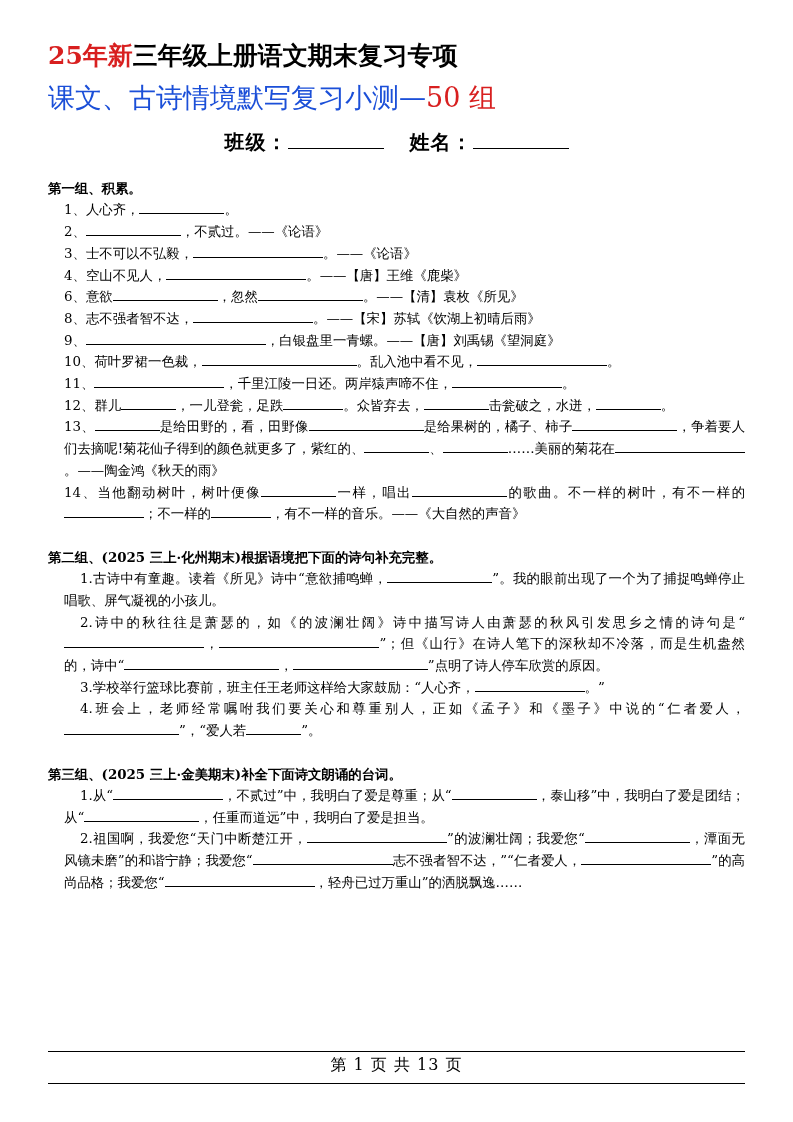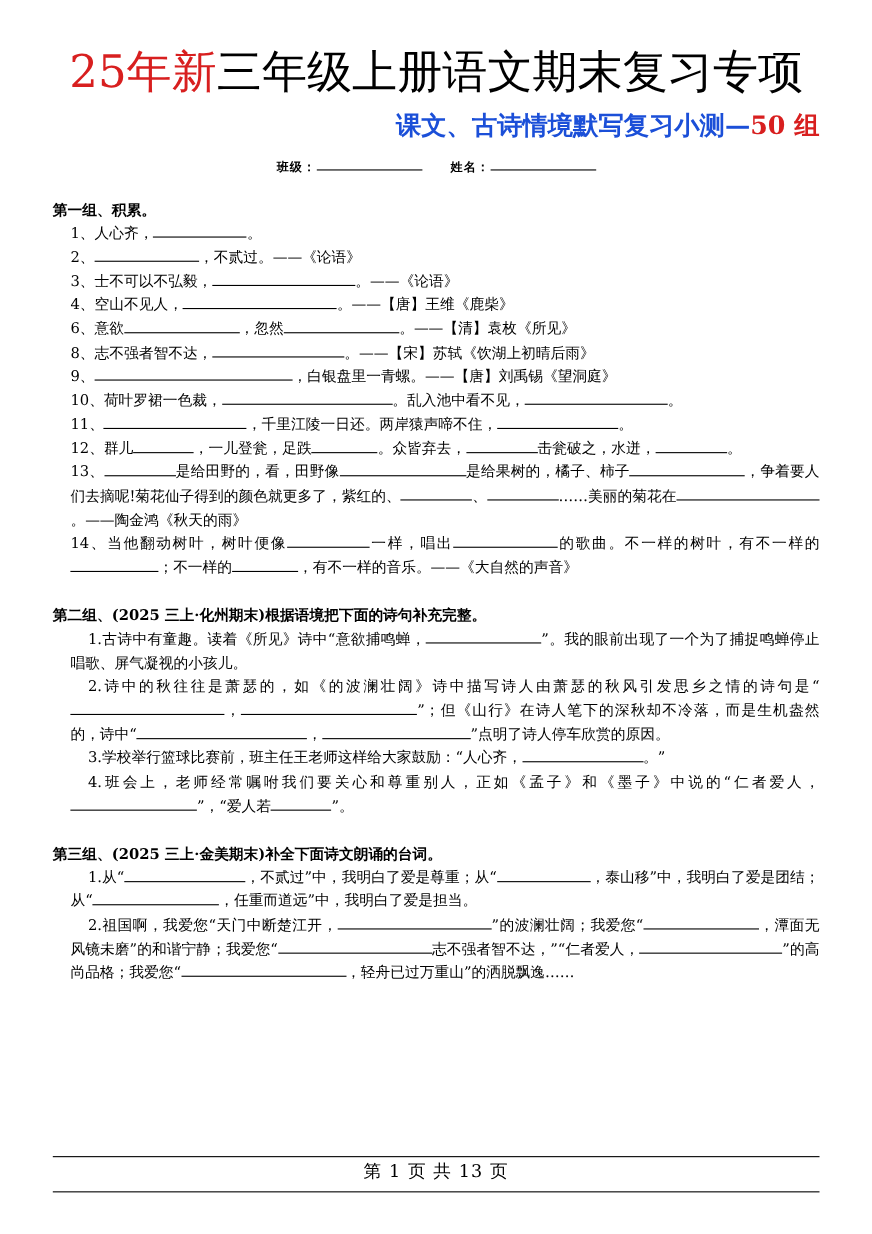--- a/index.html
+++ b/index.html
@@ -17,51 +17,51 @@
   }
   .page {
     width: 793px;
     height: 1122px;
     box-sizing: border-box;
     padding: 34px 48px 0 48px;
     position: relative;
   }
   
   .title-main {
-    text-align: center;
-    font-weight: normal;
-    font-size: 41px;
+    text-align: left;
+    font-weight: bold;
+    font-size: 25px;
     letter-spacing: 0px;
     line-height: 1.25;
     margin-top: 6px;
     white-space: nowrap;
   }
   .title-main .red {
     color: #d81f1f;
   }
   .title-main .black {
     color: #000000;
   }
   .title-sub {
-    text-align: right;
-    font-weight: bold;
-    font-size: 23px;
+    text-align: left;
+    font-weight: normal;
+    font-size: 27px;
     margin-top: 9px;
     line-height: 1.3;
     white-space: nowrap;
   }
   .title-sub .blue {
     color: #1b4fd8;
   }
   .title-sub .red {
     color: #d81f1f;
   }
   .info-line {
     text-align: center;
-    font-size: 11px;
+    font-size: 20px;
     font-weight: bold;
     margin-top: 14px;
     letter-spacing: 1px;
   }
   .info-line .u {
     display: inline-block;
     border-bottom: 1px solid #000;
     width: 96px;
   }
   .info-line .gap {

